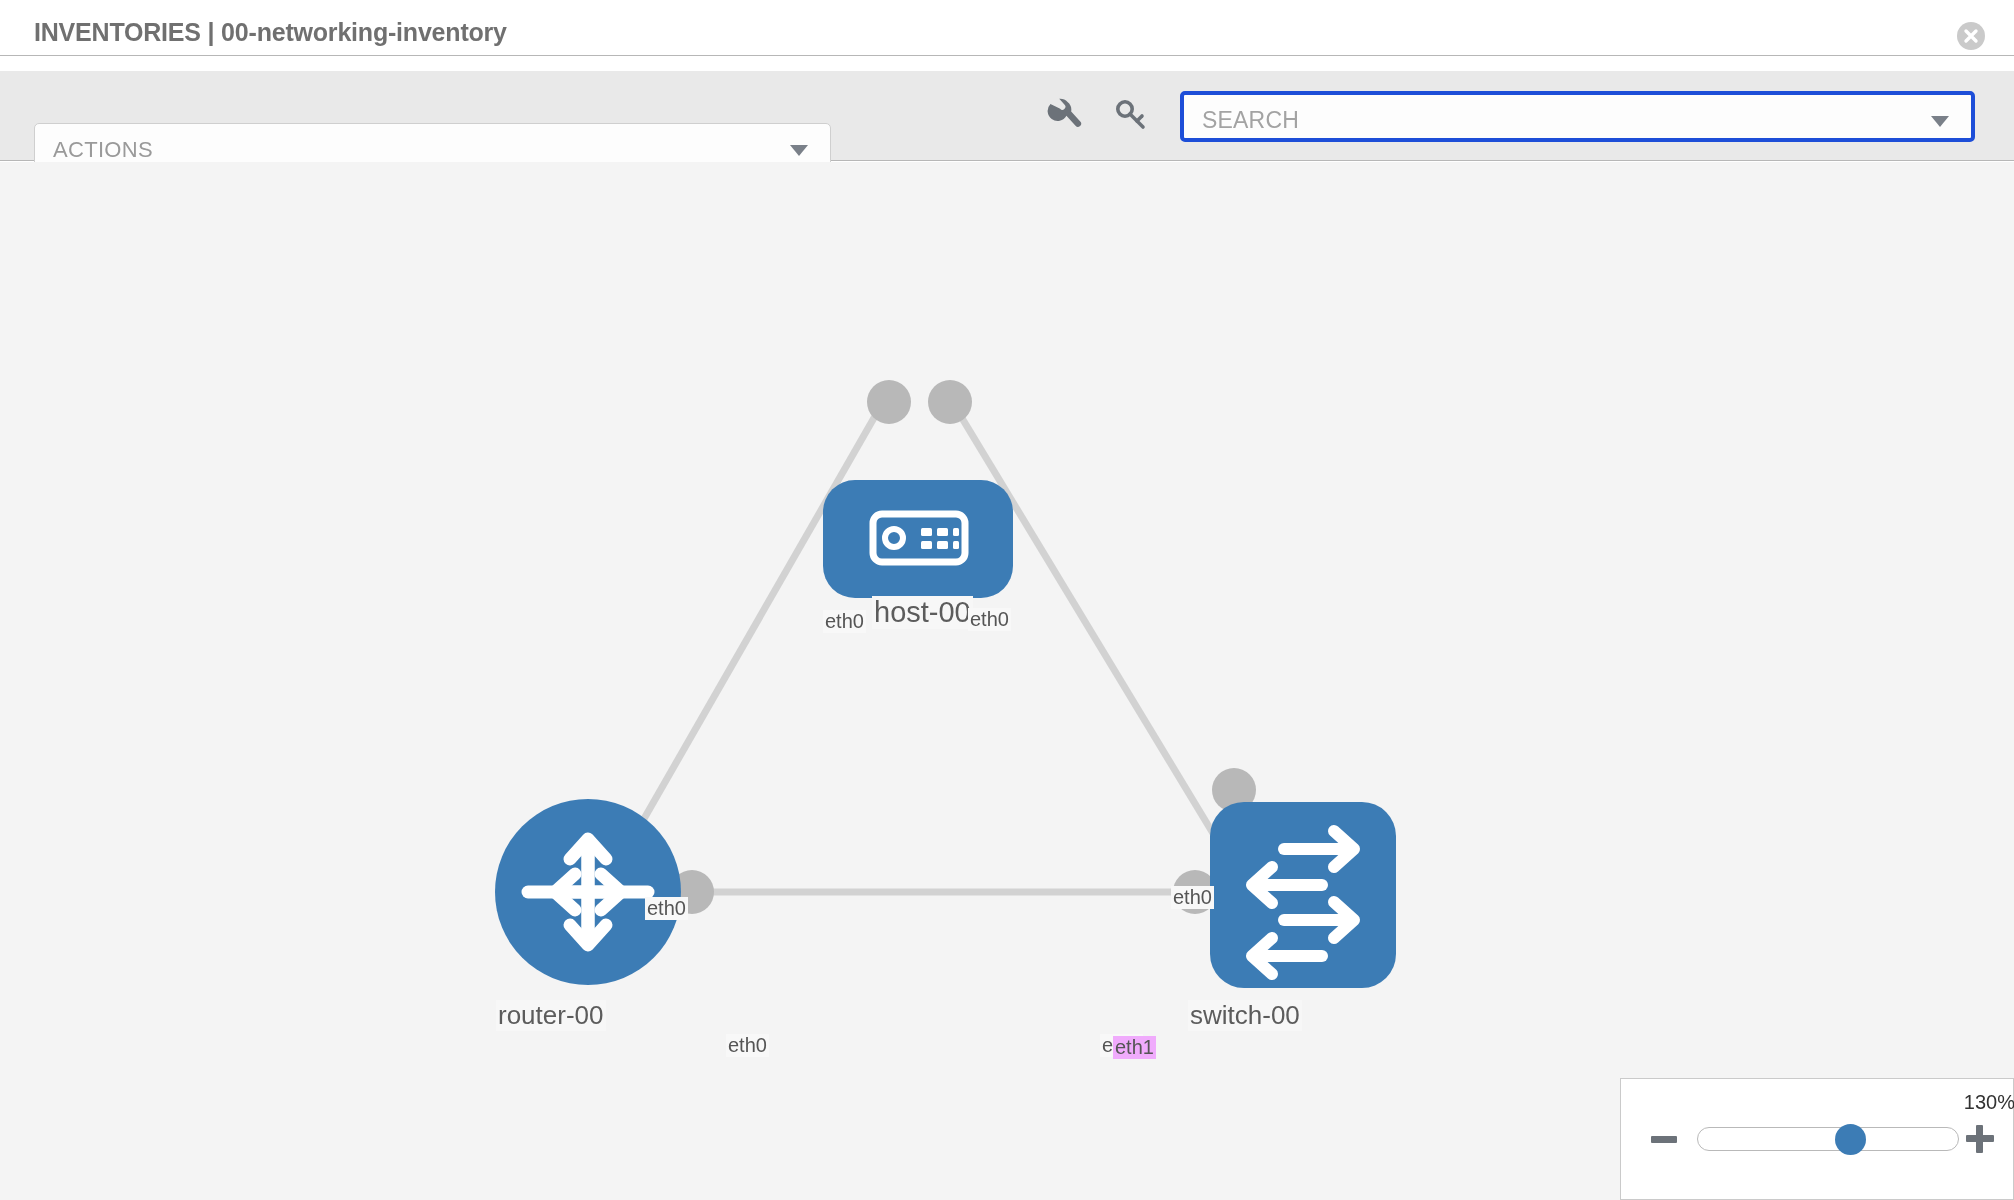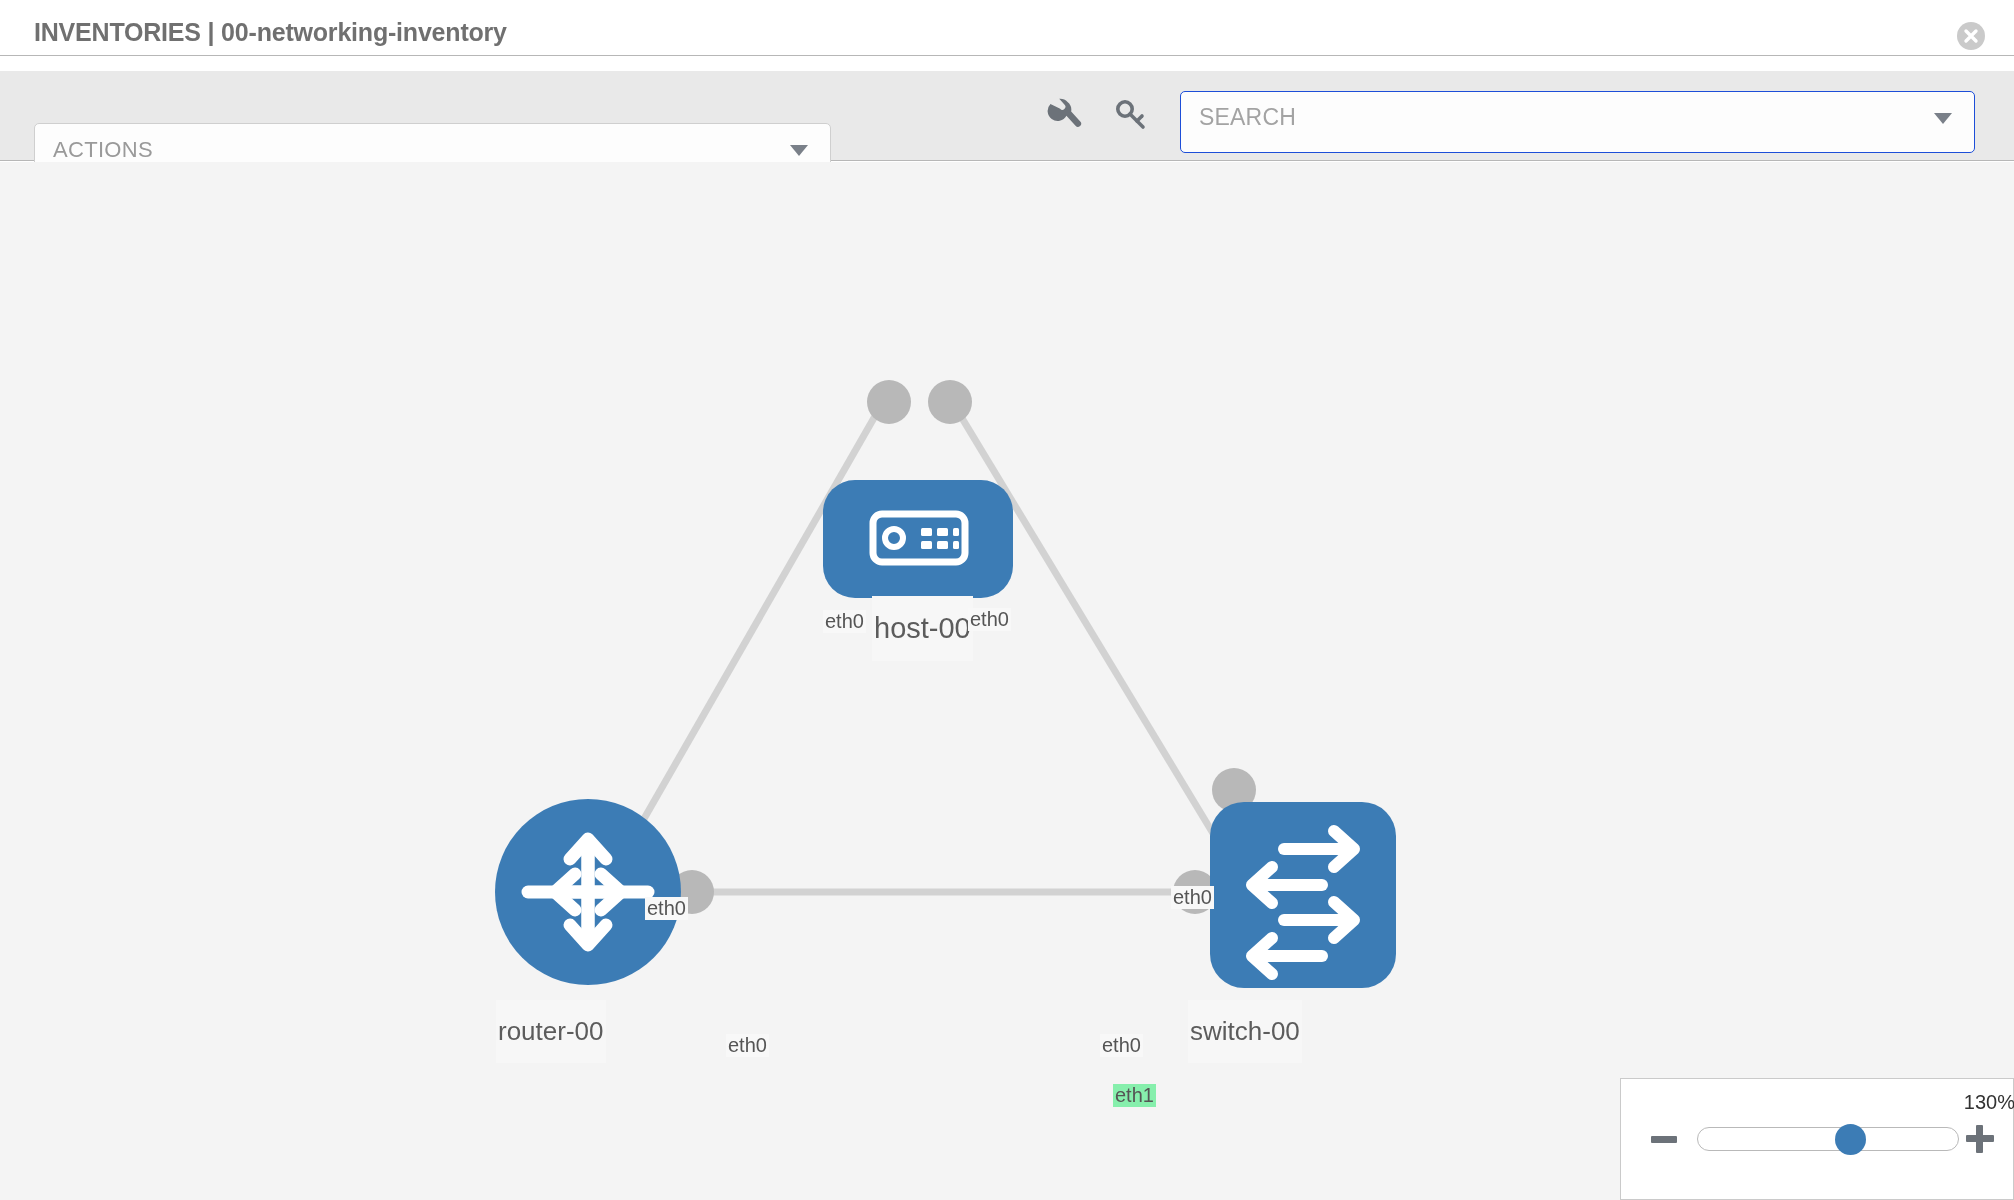--- a/index.html
+++ b/index.html
@@ -62,23 +62,23 @@
   .tool-icon {
     position: absolute; top: 24px;
     width: 42px; height: 42px;
     cursor: pointer;
   }
   .tool-icon.wrench { left: 1043px; }
   .tool-icon.key    { left: 1110px; }
 
   .search-box {
     position: absolute; left: 1180px; top: 20px;
-    width: 795px; height: 62px;
+    width: 795px; height: 51px;
     background: #fdfdfd;
-    border: 1px solid #1d4ed8;
+    border: 4px solid #1d4ed8;
     border-radius: 5px;
   }
   .search-box .placeholder {
     position: absolute; left: 18px; top: 12px;
     font-size: 23px; color: #a3a3a3;
     letter-spacing: 0.2px;
   }
   .search-box .caret { position: absolute; right: 22px; top: 21px; }
 
   
@@ -90,21 +90,21 @@
   }
   .topology-svg { position: absolute; top: 0; left: 0; }
 
   
   .node-name {
     position: absolute;
     font-size: 26px;
     color: #5c5c5c;
     background: #f7f7f7;
     white-space: nowrap;
-    padding: 16px 2px;
+    padding: 0 2px;
   }
   
   .if-label {
     position: absolute;
     font-size: 20px;
     color: #555555;
     background: #f8f8f8;
     white-space: nowrap;
     padding: 0 2px;
   }
@@ -276,21 +276,21 @@
     <div class="node-name" style="left:1188px; top:838px;">switch-00</div>
 
     <div class="if-label" style="left:823px; top:448px;">eth0</div>
     <div class="if-label" style="left:968px; top:446px;">eth0</div>
 
     <div class="if-label" style="left:645px; top:735px;">eth0</div>
     <div class="if-label" style="left:1171px; top:724px;">eth0</div>
 
     <div class="if-label" style="left:726px; top:872px;">eth0</div>
     <div class="if-label" style="left:1100px; top:872px; background:#f8f8f8;">eth0</div>
-    <div class="if-label" style="left:1113px; top:922px; background:#86efac;">eth1</div>
+    <div class="if-label" style="left:1113px; top:874px; background:#f0abfc;">eth1</div>
 
   </div>
 
   <div class="zoom-panel">
     <div class="zoom-value">130%</div>
     <div class="zoom-minus"></div>
     <div class="zoom-track">
       <div class="zoom-thumb" id="zoom-thumb" style="left: 137.4px;"></div>
     </div>
     <div class="zoom-plus"></div>

